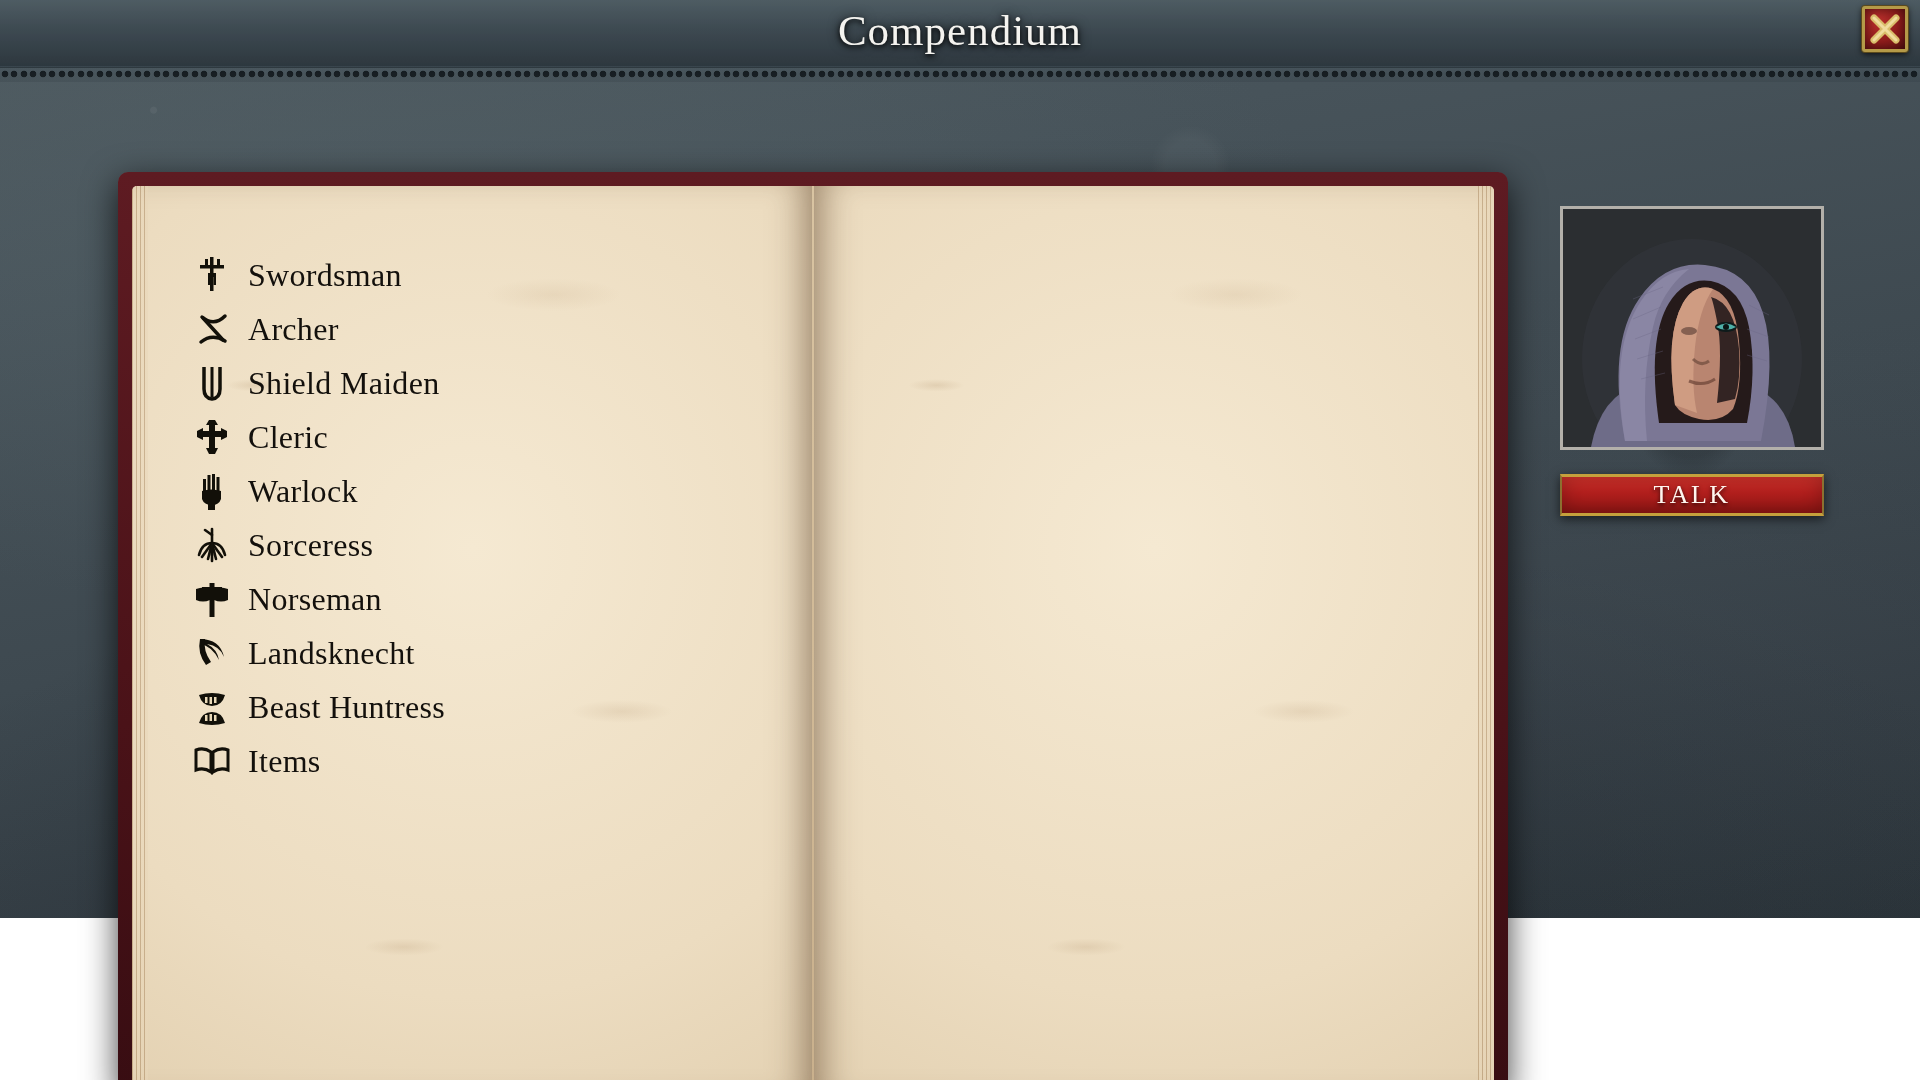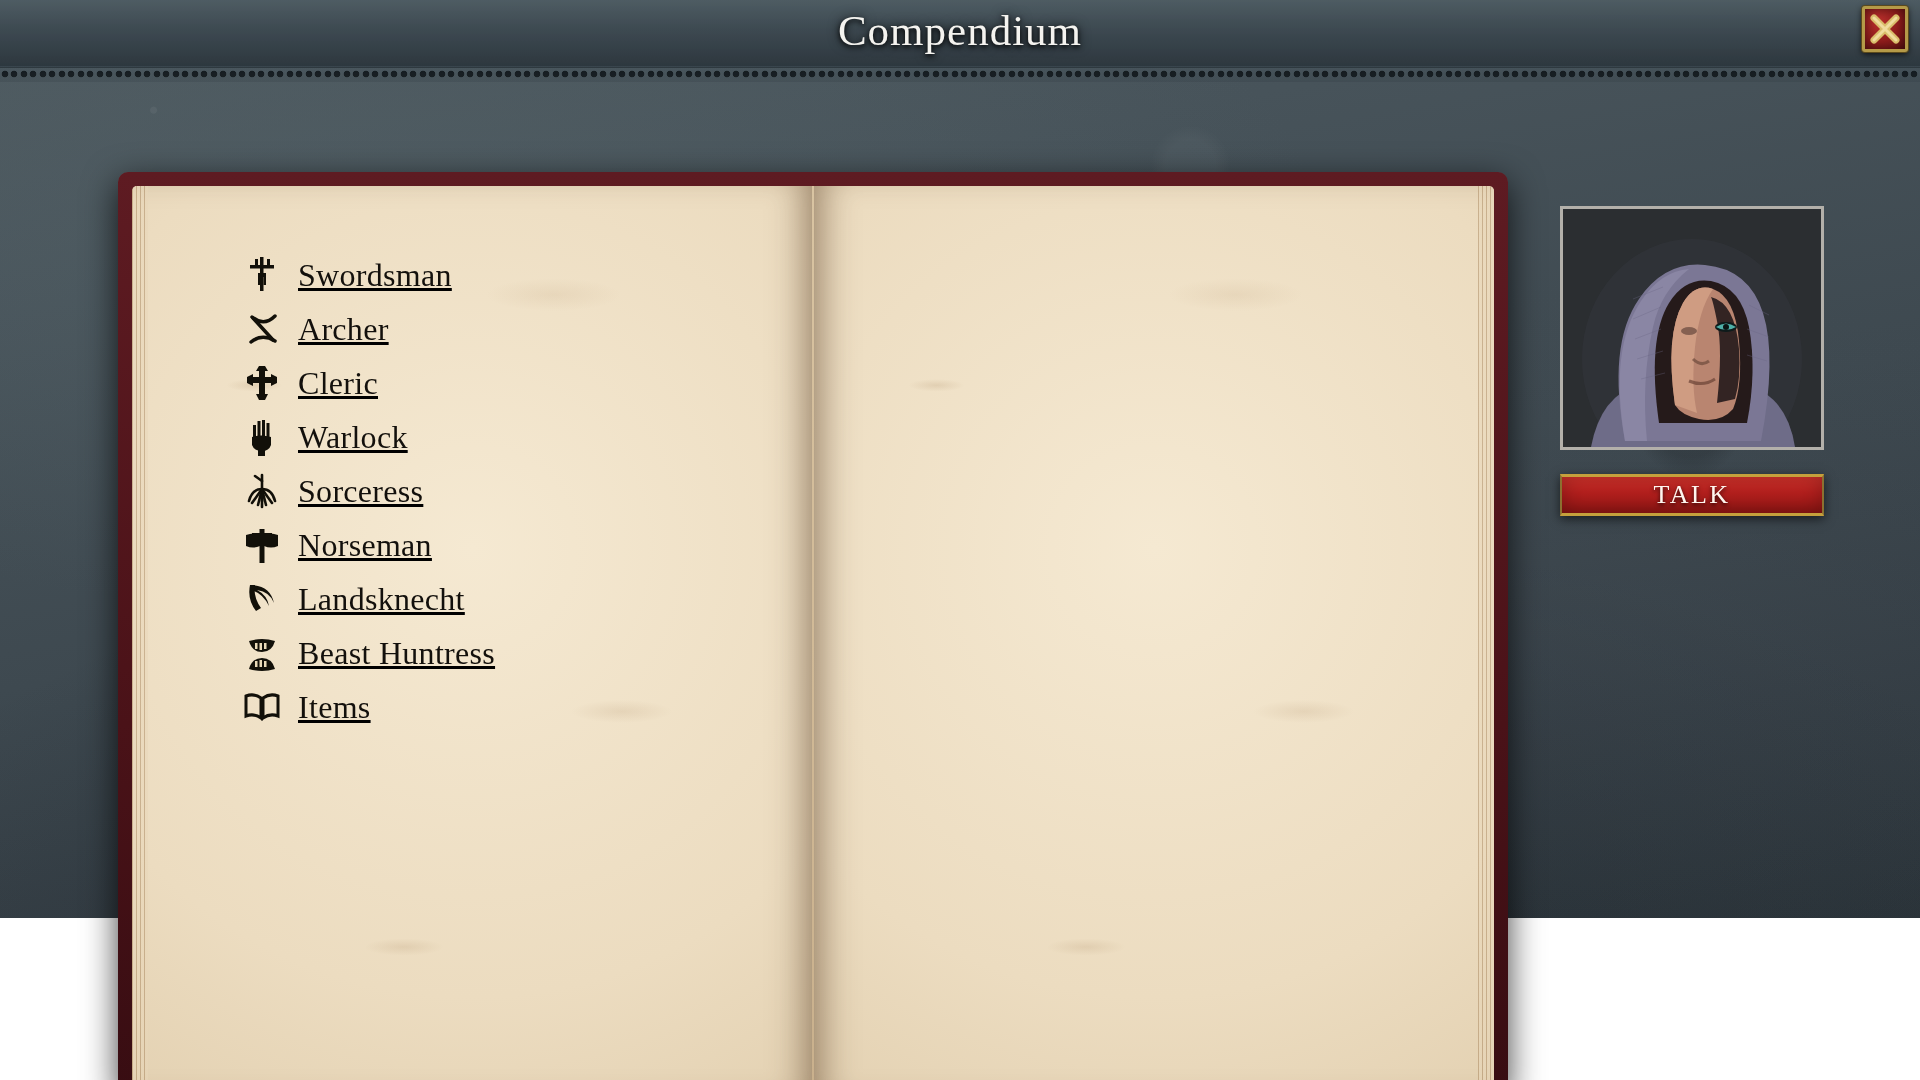--- a/index.html
+++ b/index.html
@@ -172,23 +172,22 @@
   }
   .page-edge-l { left: 0; }
   .page-edge-r { right: 0; }
 
   
   .hero-list { position: absolute; left: 0; top: 62px; width: 680px; z-index: 3; }
   .hero-row {
     display: flex;
     align-items: center;
     height: 54px;
-    padding-left: 106px;
+    padding-left: 56px;
     cursor: pointer;
-    text-decoration: underline;
   }
   .hero-icon {
     width: 48px; height: 44px;
     display: flex; align-items: center; justify-content: center;
     flex: 0 0 48px;
   }
   .hero-name {
     margin-left: 12px;
     font-size: 32px;
     color: #13100c;
@@ -267,20 +266,31 @@
               <span class="hero-icon">
                 <svg viewBox="0 0 40 40" width="40" height="40">
                   <g stroke="#121009" stroke-width="3.5" fill="none" stroke-linecap="round">
                     <path d="M10 8 Q22 18 33 7"></path>
                     <path d="M9 33 Q20 24 33 32"></path>
                     <path d="M11 9 L31 31"></path>
                   </g>
                 </svg>
               </span>
               <span class="hero-name">Archer</span>
+            </div>
+            <div class="hero-row">
+              <span class="hero-icon">
+                <svg viewBox="0 0 40 40" width="40" height="40">
+                  <g fill="none" stroke="#121009" stroke-width="3.5">
+                    <path d="M12 4 L12 26 q0 9 8 10 q8 -1 8 -10 L28 4"></path>
+                  </g>
+                  <rect x="18.5" y="4" width="3" height="30" fill="#121009"></rect>
+                </svg>
+              </span>
+              <span class="hero-name">Shield Maiden</span>
             </div>
             <div class="hero-row">
               <span class="hero-icon">
                 <svg viewBox="0 0 40 40" width="40" height="40">
                   <g fill="#121009">
                     <rect x="17" y="3" width="6" height="34"></rect>
                     <rect x="5" y="14" width="30" height="6"></rect>
                     <path d="M5 14 L11 11 L11 23 L5 20 Z"></path>
                     <path d="M35 14 L29 11 L29 23 L35 20 Z"></path>
                     <path d="M17 3 L14 8 L26 8 L23 3 Z"></path>

